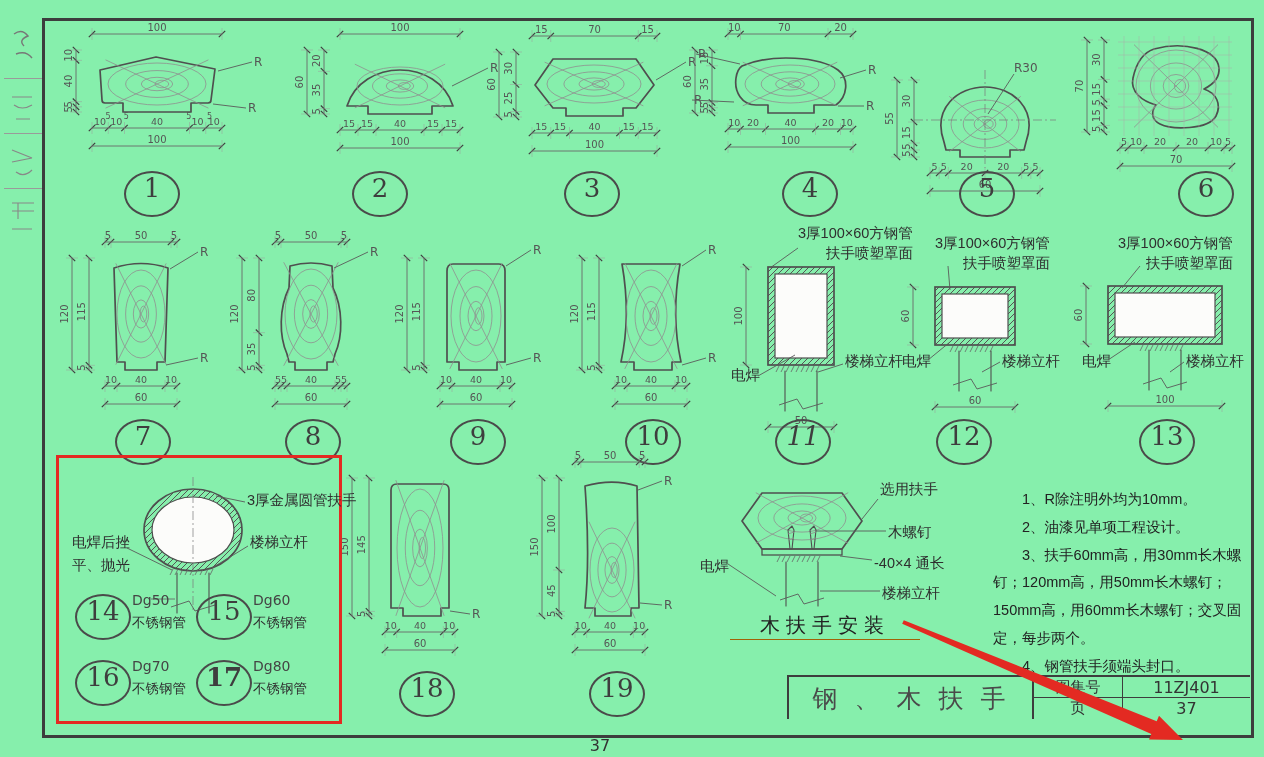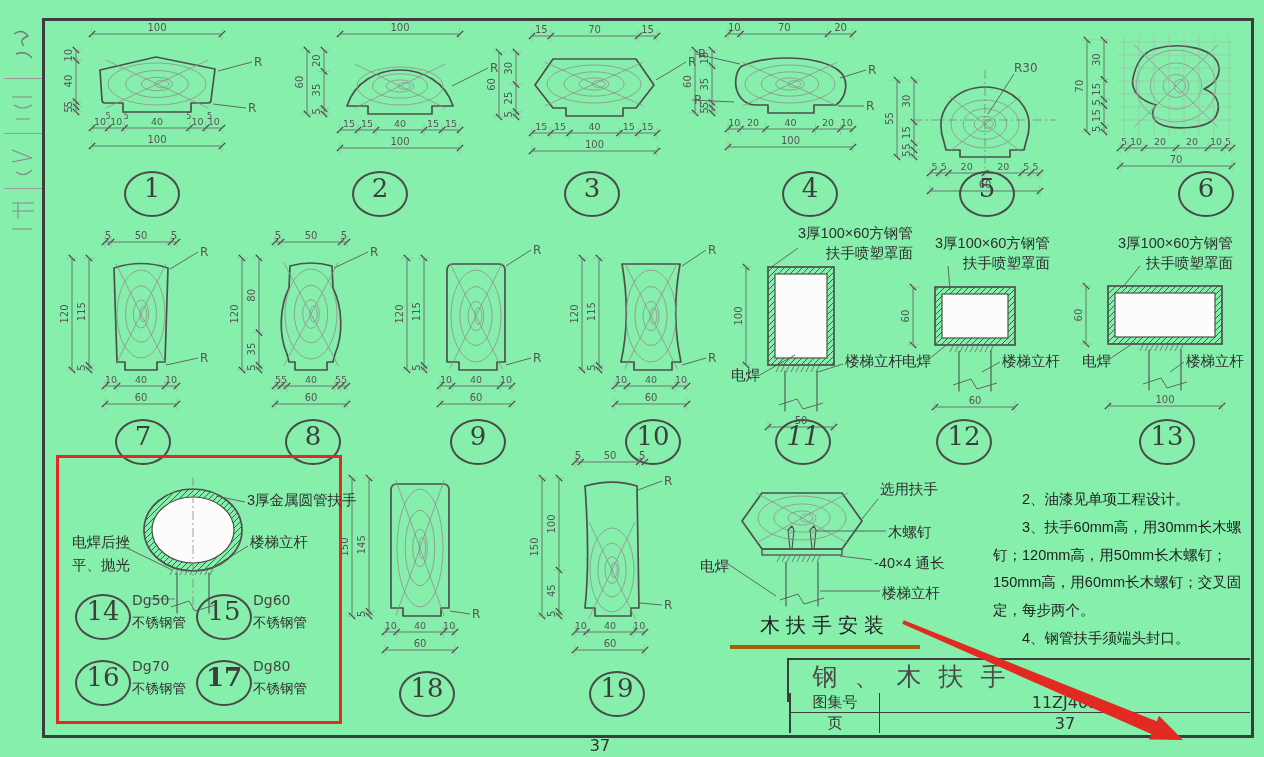--- a/index.html
+++ b/index.html
@@ -25,23 +25,23 @@
   .lbl{position:absolute;font:14.5px "Liberation Sans",sans-serif;color:#2f2f2f;white-space:nowrap;}
   #redbox{position:absolute;left:56px;top:455px;width:280px;height:263px;border:3px solid #e32a22;}
   .item-size{position:absolute;font:14px "DejaVu Sans",sans-serif;color:#444;white-space:nowrap;}
   .item-mat{position:absolute;font:13.5px "Liberation Sans",sans-serif;color:#2f2f2f;white-space:nowrap;}
   #notes{position:absolute;left:993px;top:486px;width:264px;color:#222;
          font:14.5px "Liberation Sans",sans-serif;line-height:1.92;}
   #notes p{margin:0;text-indent:2em;}
   #notes .hd{text-indent:2em;}
   #wood-caption{position:absolute;left:730px;top:612px;width:190px;text-align:center;
       font:20px "Liberation Sans",sans-serif;letter-spacing:6px;color:#222;
-      border-bottom:4px solid #a16207;padding-bottom:6px;}
-  #titleblock{position:absolute;left:787px;top:658px;width:461px;height:42px;
-      border-top:2.5px solid #3d3d3d;border-left:2.5px solid #3d3d3d;display:flex;flex-direction:column;}
+      border-bottom:1px solid #a16207;padding-bottom:0;}
+  #titleblock{position:absolute;left:787px;top:675px;width:461px;height:42px;
+      border-top:2.5px solid #3d3d3d;border-left:2.5px solid #3d3d3d;display:flex;}
   #tb-title{width:243px;display:flex;align-items:center;justify-content:center;
       font:25px "Liberation Sans",sans-serif;letter-spacing:17px;color:#4a4a4a;padding-left:14px;box-sizing:border-box;}
   #tb-right{flex:1;display:grid;grid-template-columns:88px 1fr;grid-template-rows:1fr 1fr;
       border-left:2px solid #3d3d3d;}
   #tb-right div{display:flex;align-items:center;justify-content:center;color:#333;}
   .tb-lab{font:15px "Liberation Sans",sans-serif;border-bottom:1.5px solid #3d3d3d;}
   .tb-val{font:16px "DejaVu Sans",sans-serif;border-bottom:1.5px solid #3d3d3d;border-left:1.5px solid #3d3d3d;text-align:right;}
   .tb-lab.b,.tb-val.b{border-bottom:none;}
   #pageno{position:absolute;left:560px;top:736px;width:80px;text-align:center;
       font:16px "DejaVu Sans",sans-serif;color:#333;}
@@ -1023,20 +1023,21 @@
   <span class="item-mat" style="left:253px;top:680px;">不锈钢管</span>
 
   <span class="lbl" style="left:880px;top:480px;">选用扶手</span>
   <span class="lbl" style="left:888px;top:523px;">木螺钉</span>
   <span class="lbl" style="left:874px;top:554px;">-40×4 通长</span>
   <span class="lbl" style="left:882px;top:584px;">楼梯立杆</span>
   <span class="lbl" style="left:700px;top:557px;">电焊</span>
   <div id="wood-caption">木扶手安装</div>
 
   <div id="notes">
+    <p>1、R除注明外均为10mm。</p>
     <p>2、油漆见单项工程设计。</p>
     <p>3、扶手60mm高，用30mm长木螺钉；120mm高，用50mm长木螺钉；150mm高，用60mm长木螺钉；交叉固定，每步两个。</p>
     <p>4、钢管扶手须端头封口。</p>
   </div>
 
   <div id="titleblock">
     <div id="tb-title">钢、木扶手</div>
     <div id="tb-right">
       <div class="tb-lab">图集号</div>
       <div class="tb-val">11ZJ401</div>

